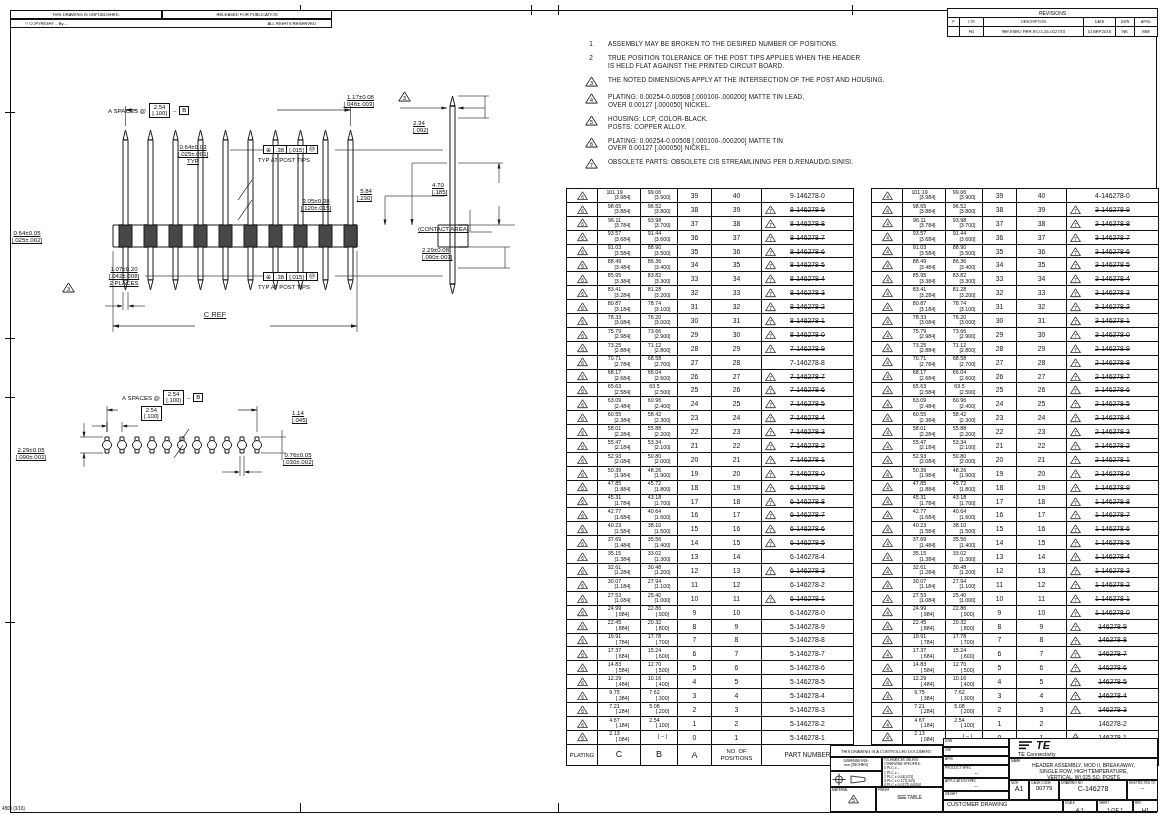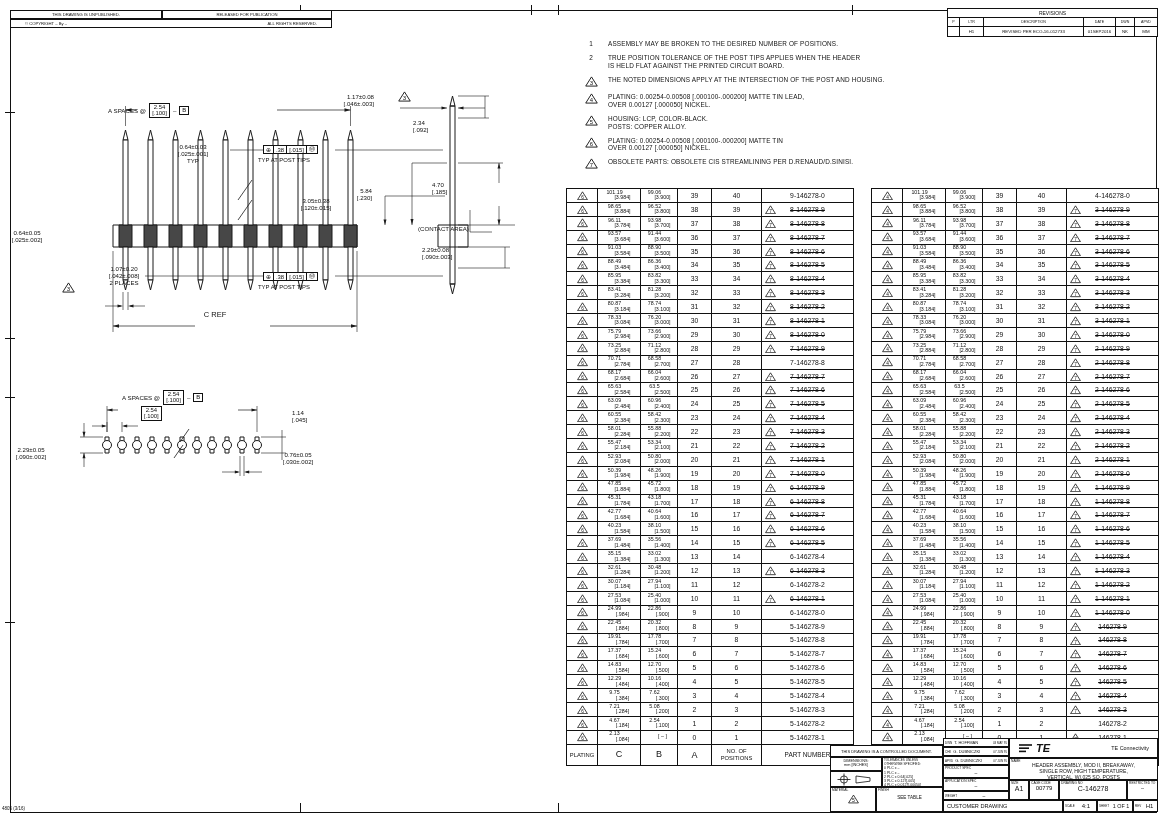--- a/index.html
+++ b/index.html
@@ -24,21 +24,21 @@
   .notes{position:absolute;left:583px;top:40px;width:565px;}
   .note{display:flex;gap:9px;margin-bottom:6.5px;align-items:flex-start;}
   .note-num{width:16px;display:flex;justify-content:center;font-size:6.4px;flex:none;}
   .note-text{font-size:6.4px;line-height:7.6px;white-space:pre-line;letter-spacing:.15px;}
   .tri-flag{width:13px;height:11px;flex:none;}
   .tri-flag polygon{fill:none;stroke:#111;stroke-width:1;}
   .tri-flag text{font-size:6.5px;text-anchor:middle;fill:#111;}
   
   .art{position:absolute;}
   .art path,.art line,.art rect,.art circle,.art polyline{vector-effect:non-scaling-stroke;}
-  .dim{position:absolute;font-size:6.1px;line-height:6.9px;white-space:pre-line;text-align:center;}
+  .dim{position:absolute;font-size:6.1px;line-height:6.9px;white-space:pre-line;text-align:center;text-decoration:underline;}
   .dim.ra{text-align:right;}
   .dim.la{text-align:left;}
   .anno-row{position:absolute;display:flex;align-items:center;gap:3px;font-size:6.2px;}
   .basic-box,.datum-box{border:1px solid #111;padding:0 2px;font-size:5.9px;line-height:6.4px;white-space:pre-line;text-align:center;}
   .fcf{position:absolute;display:flex;font-size:5.9px;}
   .fcf span{border:1px solid #111;padding:0 2px;display:flex;align-items:center;height:9px;background:#fff;}
   .fcf span + span{border-left:none;}
   .fcf-note{position:absolute;font-size:5.9px;}
   .caption{position:absolute;font-size:8px;line-height:10.5px;white-space:pre-line;letter-spacing:.2px;}
   
@@ -61,21 +61,21 @@
   .thead{height:20px;}
   .thead .tc{font-size:9px;}
   .thead .c-plate{font-size:5.8px;}
   .thead .c-pos{font-size:5.8px;line-height:6.2px;white-space:pre-line;text-align:center;}
   .thead .c-part{font-size:6.4px;}
   
   .tb{position:absolute;left:830px;top:733px;width:328px;height:79px;font-size:4.2px;}
   .tb-box{position:absolute;border:1px solid #111;background:#fff;overflow:hidden;}
   .tbl{display:block;font-size:3.3px;padding:0 1px;text-align:left;line-height:4px;}
   .tbv{display:block;text-align:center;}
-  .tb-flex{display:flex;align-items:center;}
+  .tb-flex{display:flex;flex-direction:column;}
   .tol-line{display:block;font-size:3.5px;line-height:4.2px;padding-left:1px;}
   .te-logo{font-style:italic;font-weight:bold;font-size:11px;}
 </style>
 </head>
 <body>
 
 <div class="sheet">
 
   <div class="frame"></div>
 

